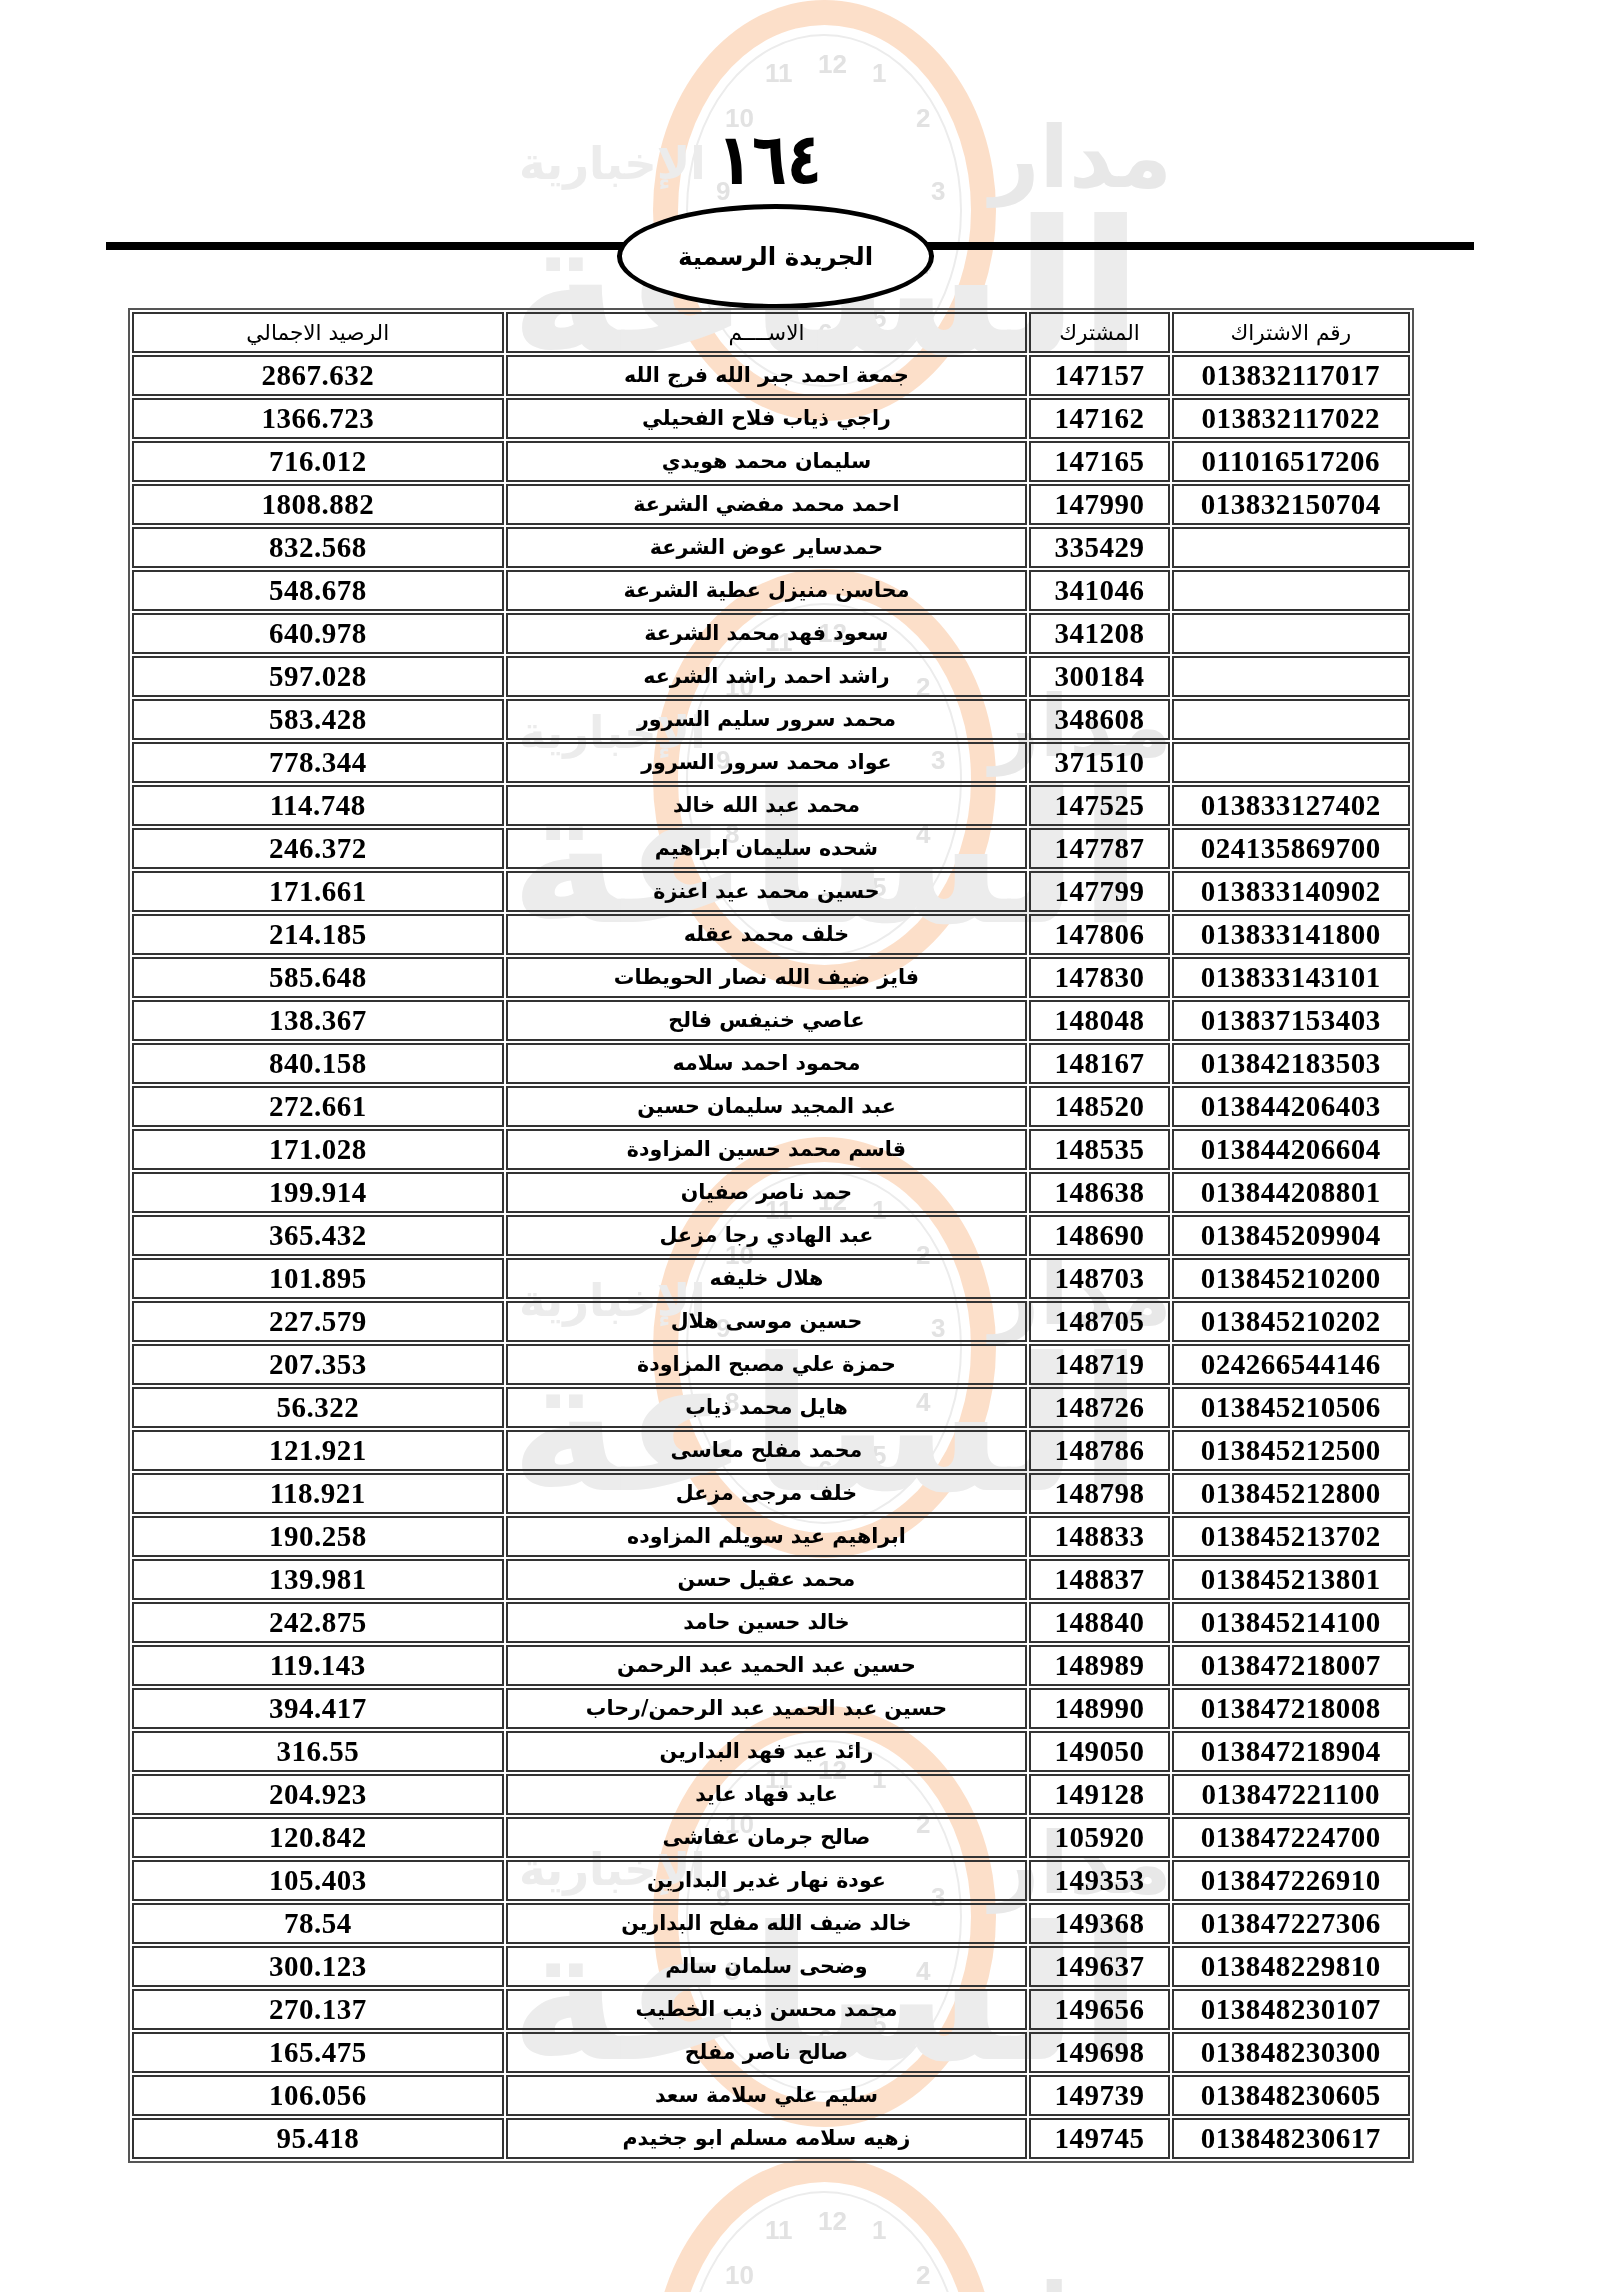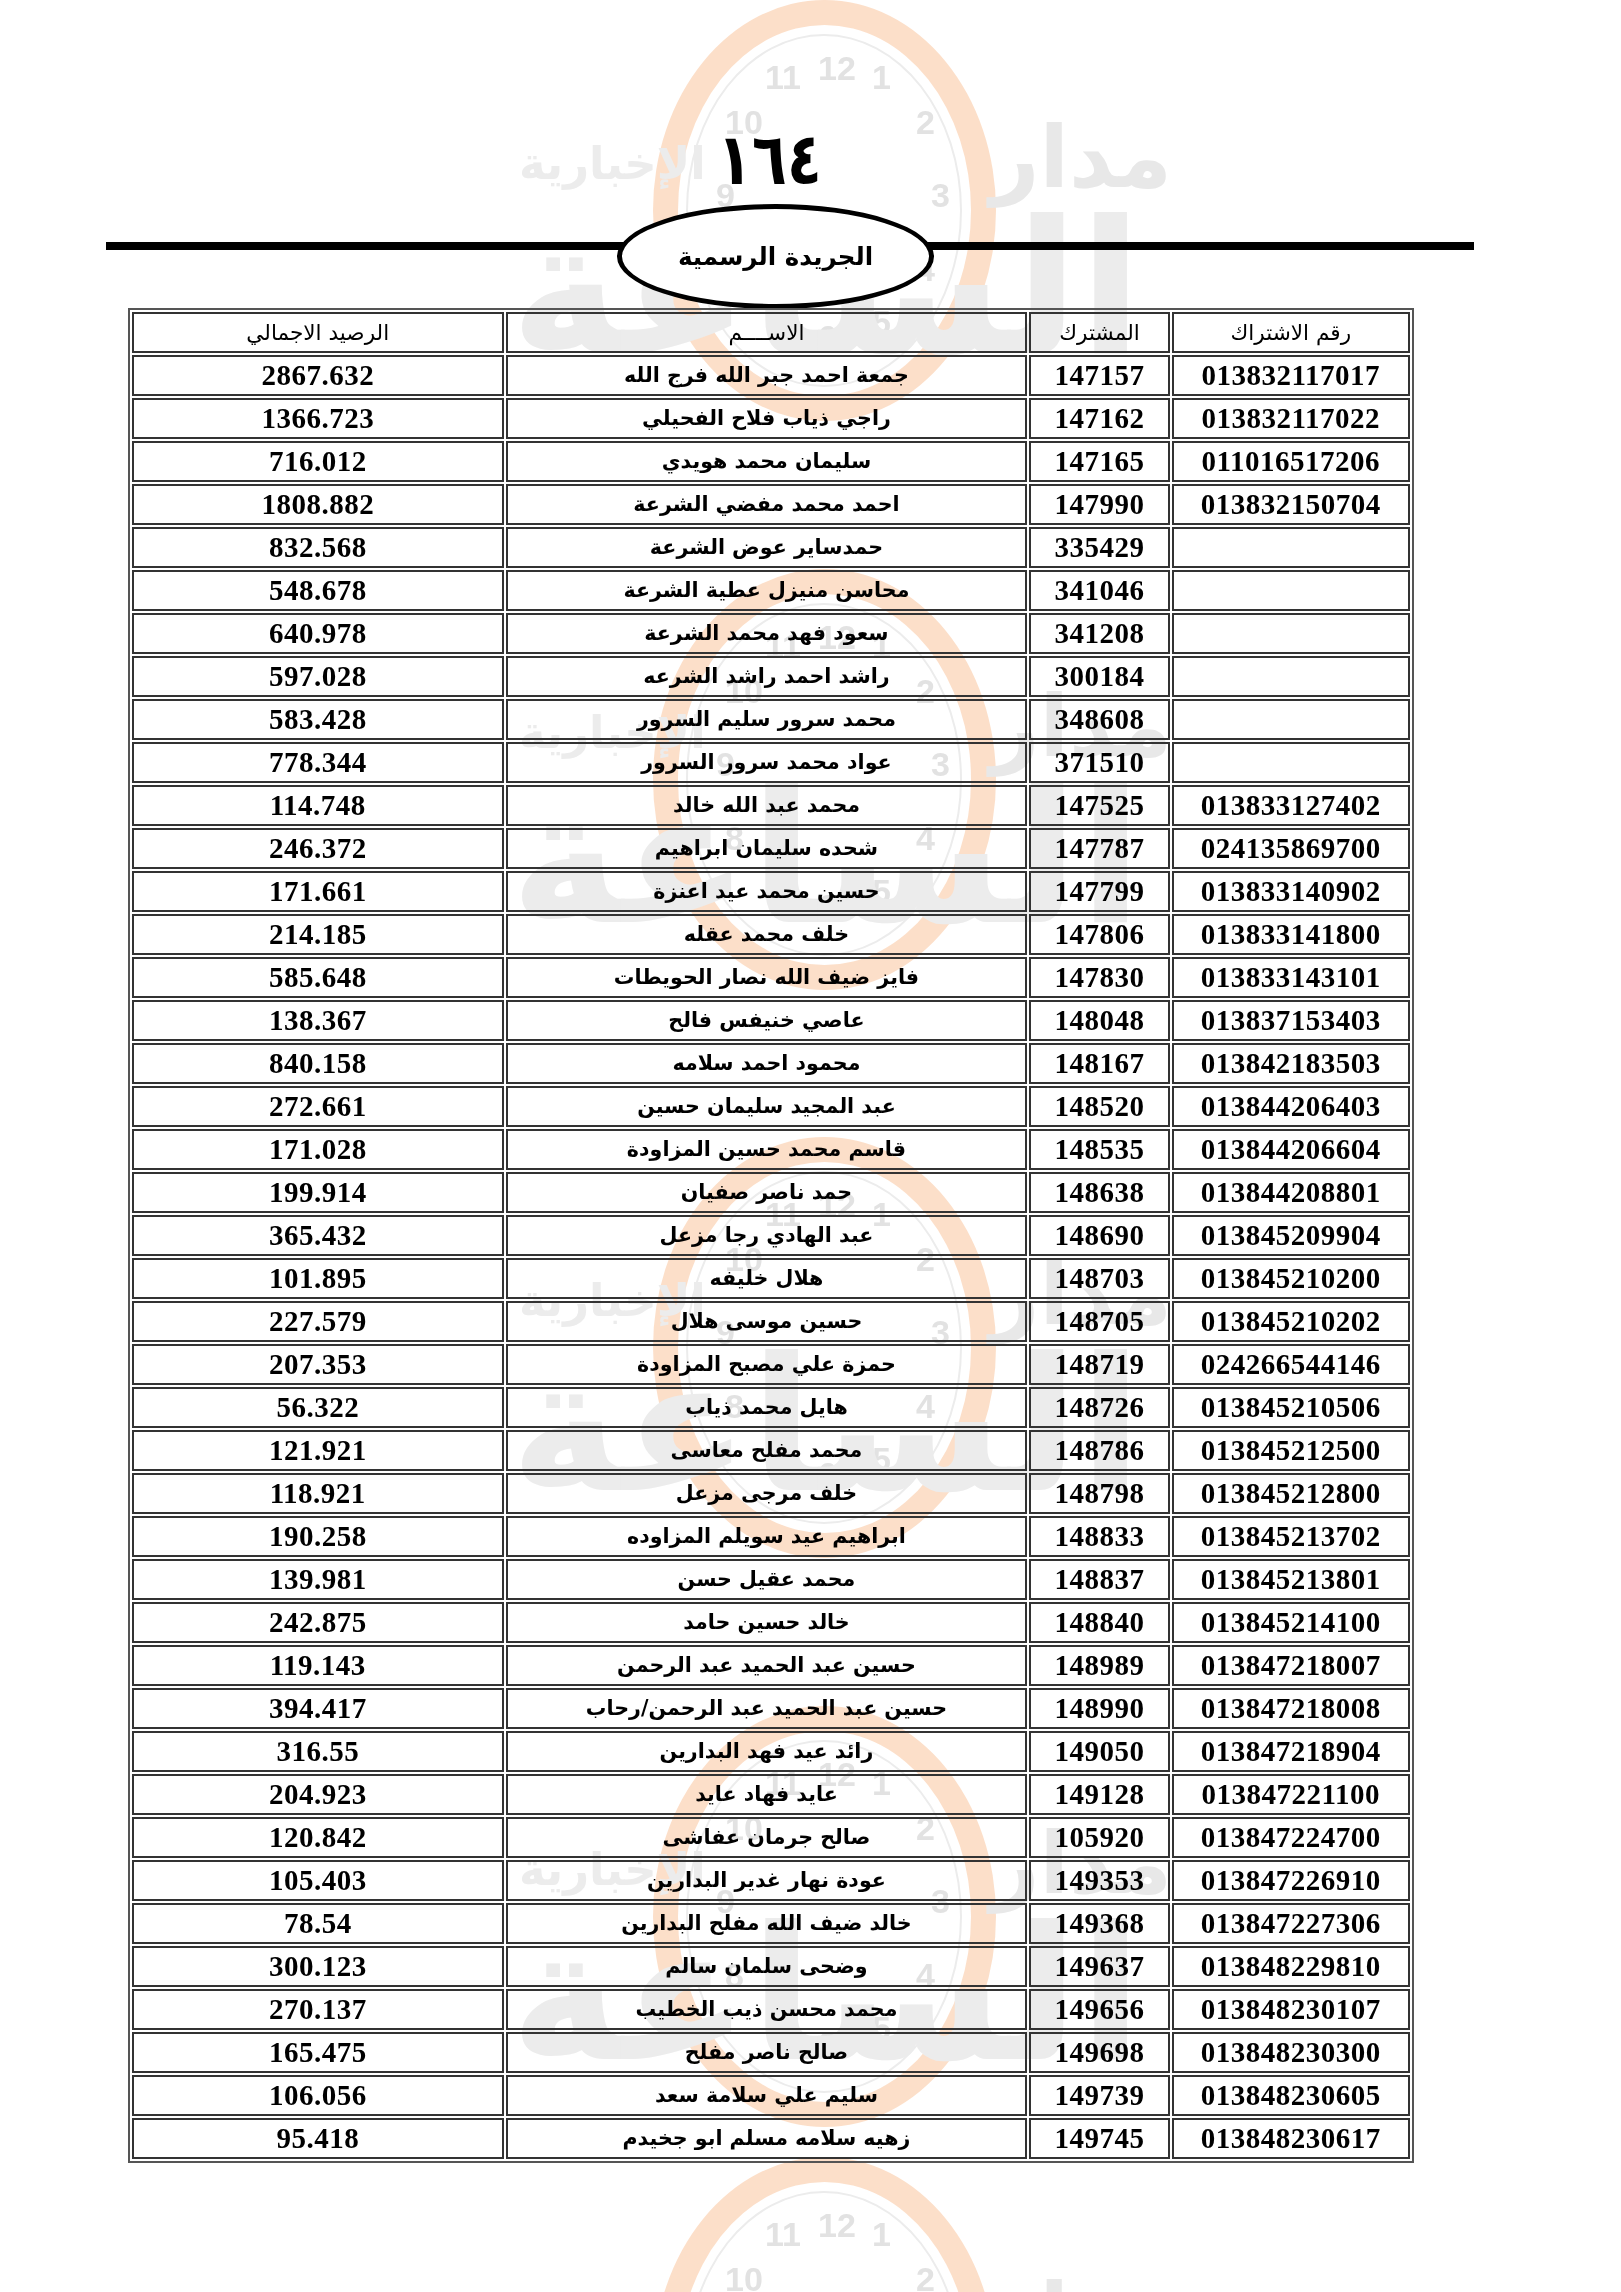--- a/index.html
+++ b/index.html
@@ -10,21 +10,21 @@
   
   .wm { position:absolute; left:0; width:1621px; height:549px; pointer-events:none; z-index:0; }
   .wm .ring {
     position:absolute; left:653px; top:19.6px; width:343px; height:421px; border-radius:50%;
     border:25.5px solid #fbd9bf; box-sizing:border-box; opacity:.85;
   }
   .wm .face {
     position:absolute; left:686px; top:54px; width:276px; height:353px; border-radius:50%;
     border:2.9px solid #ececec; box-sizing:border-box;
   }
-  .wm .num { position:absolute; font-family:"Liberation Sans",sans-serif; font-weight:bold; color:#e2e2e2; font-size:34px; }
+  .wm .num { position:absolute; font-family:"Liberation Sans",sans-serif; font-weight:bold; color:#e2e2e2; font-size:26px; }
   .wm .brand1 { position:absolute; left:990px; top:127px; font-family:"DejaVu Sans",sans-serif; font-weight:bold; font-size:86px; color:#e8e8e8; direction:rtl; }
   .wm .brand2 { position:absolute; left:519px; top:157px; font-family:"DejaVu Sans",sans-serif; font-weight:bold; font-size:45px; color:#ececec; direction:rtl; }
   .wm .brand3 { position:absolute; left:510px; top:216px; font-family:"DejaVu Sans",sans-serif; font-weight:bold; font-size:186px; color:#ececec; direction:rtl; line-height:1; }
 
   
   .page-number {
     position:absolute; left:686px; top:125px; width:167px; text-align:center;
     font-family:"DejaVu Sans",sans-serif; font-weight:bold; font-size:57px; line-height:69px; z-index:2;
     transform:scaleY(1.25);
   }

